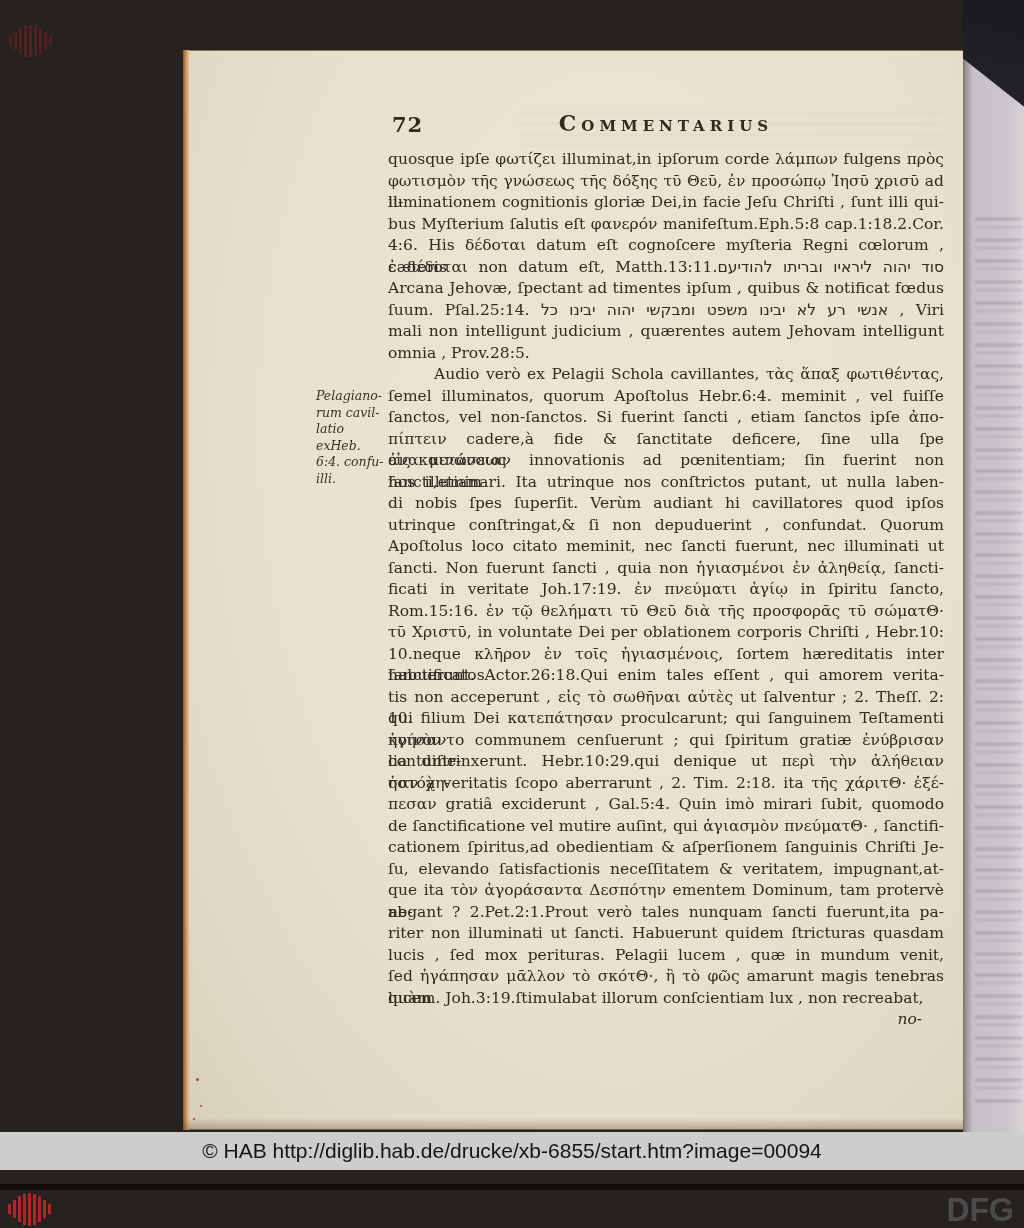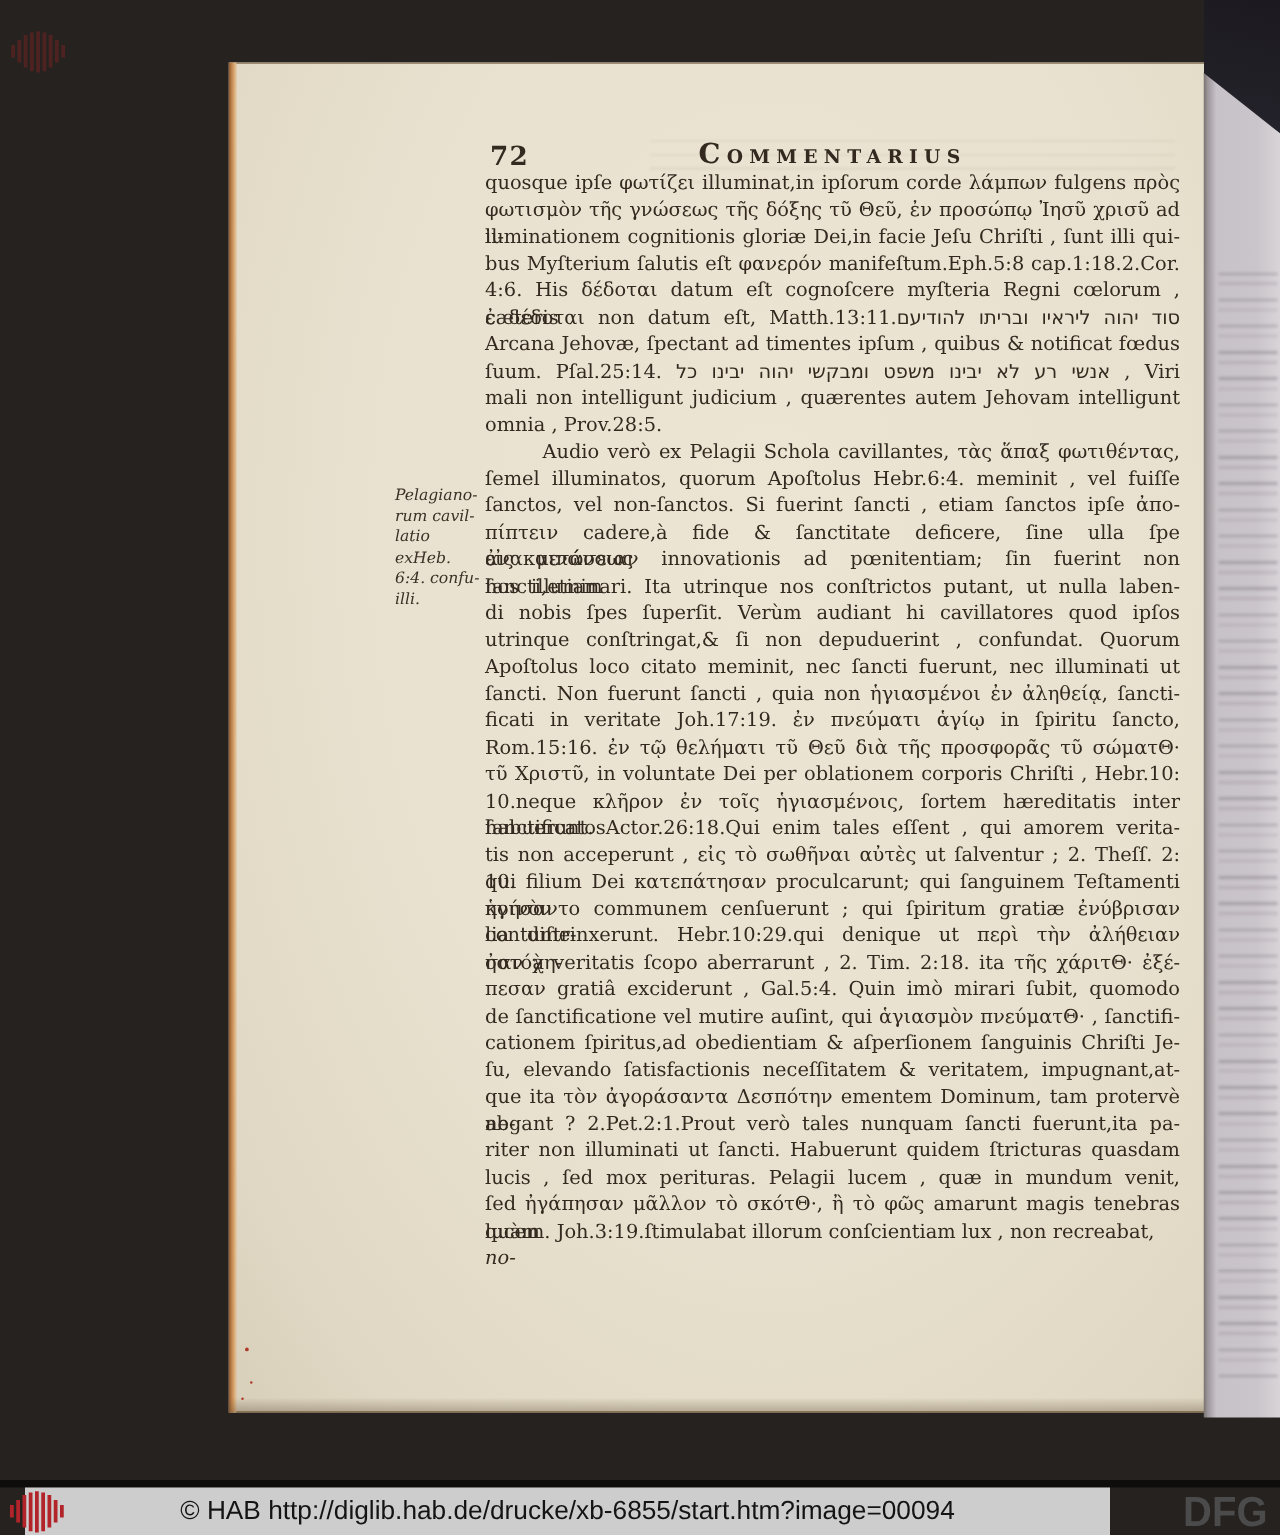--- a/index.html
+++ b/index.html
@@ -32,39 +32,39 @@
   .facing-dark-triangle{position:absolute;left:963px;top:0;width:61px;height:172px;
         background:linear-gradient(195deg,#1c1a20 0%,#24222a 60%);
         clip-path:polygon(0 0,100% 0,100% 62%,0 34%);}
 
   
   .pagenum{position:absolute;left:392px;top:112px;color:#332a20;
         font-size:21px;font-weight:bold;letter-spacing:1px;}
   .runhead{position:absolute;left:388px;top:110px;width:556px;text-align:center;
         color:#33291e;font-variant:small-caps;font-size:22px;font-weight:bold;
         letter-spacing:5px;}
-  .textblock{position:absolute;left:388px;top:136px;width:556px;color:#33291f;}
+  .textblock{position:absolute;left:388px;top:149px;width:556px;color:#33291f;}
   .bline{font-size:15.5px;line-height:21.5px;height:21.5px;white-space:normal;
         text-align:justify;overflow:visible;}
   .bline.j{text-align-last:justify;}
   .bline.i{text-align-last:justify;padding-left:46px;}
   .bline.e{text-align:left;text-align-last:left;}
-  .catchword{font-size:15.5px;line-height:21.5px;text-align:left;
+  .catchword{font-size:15.5px;line-height:21.5px;text-align:right;
         padding-right:22px;font-style:italic;}
 
   .marginnote{position:absolute;left:316px;top:388px;width:74px;
         font-style:italic;font-size:12.5px;line-height:16.5px;color:#3a3026;}
 
   
   .speck{position:absolute;width:3px;height:3px;border-radius:50%;background:#b0392b;}
 
   
   .footer-sep{position:absolute;left:0;top:1184px;width:1024px;height:6px;background:#0e0d0c;}
-  .footer{position:absolute;left:0;top:1190px;width:868px;height:38px;background:#cdcdcd;
-        display:flex;align-items:center;margin-left:20px;}
+  .footer{position:absolute;left:0;top:1132px;width:1024px;height:38px;background:#cdcdcd;
+        display:flex;align-items:center;}
   .footer-url{position:absolute;left:0;width:100%;text-align:center;
         font-family:"Liberation Sans","DejaVu Sans",sans-serif;
         font-size:21px;color:#141414;}
   .dfg{position:absolute;right:10px;top:1190px;height:38px;display:flex;align-items:center;
         font-family:"Liberation Sans","DejaVu Sans",sans-serif;
         font-weight:bold;font-size:32px;color:#4b4b4b;letter-spacing:0px;
         transform:scaleY(1.05);}
 
   
   .barlogo{position:absolute;display:flex;align-items:center;gap:2px;}

